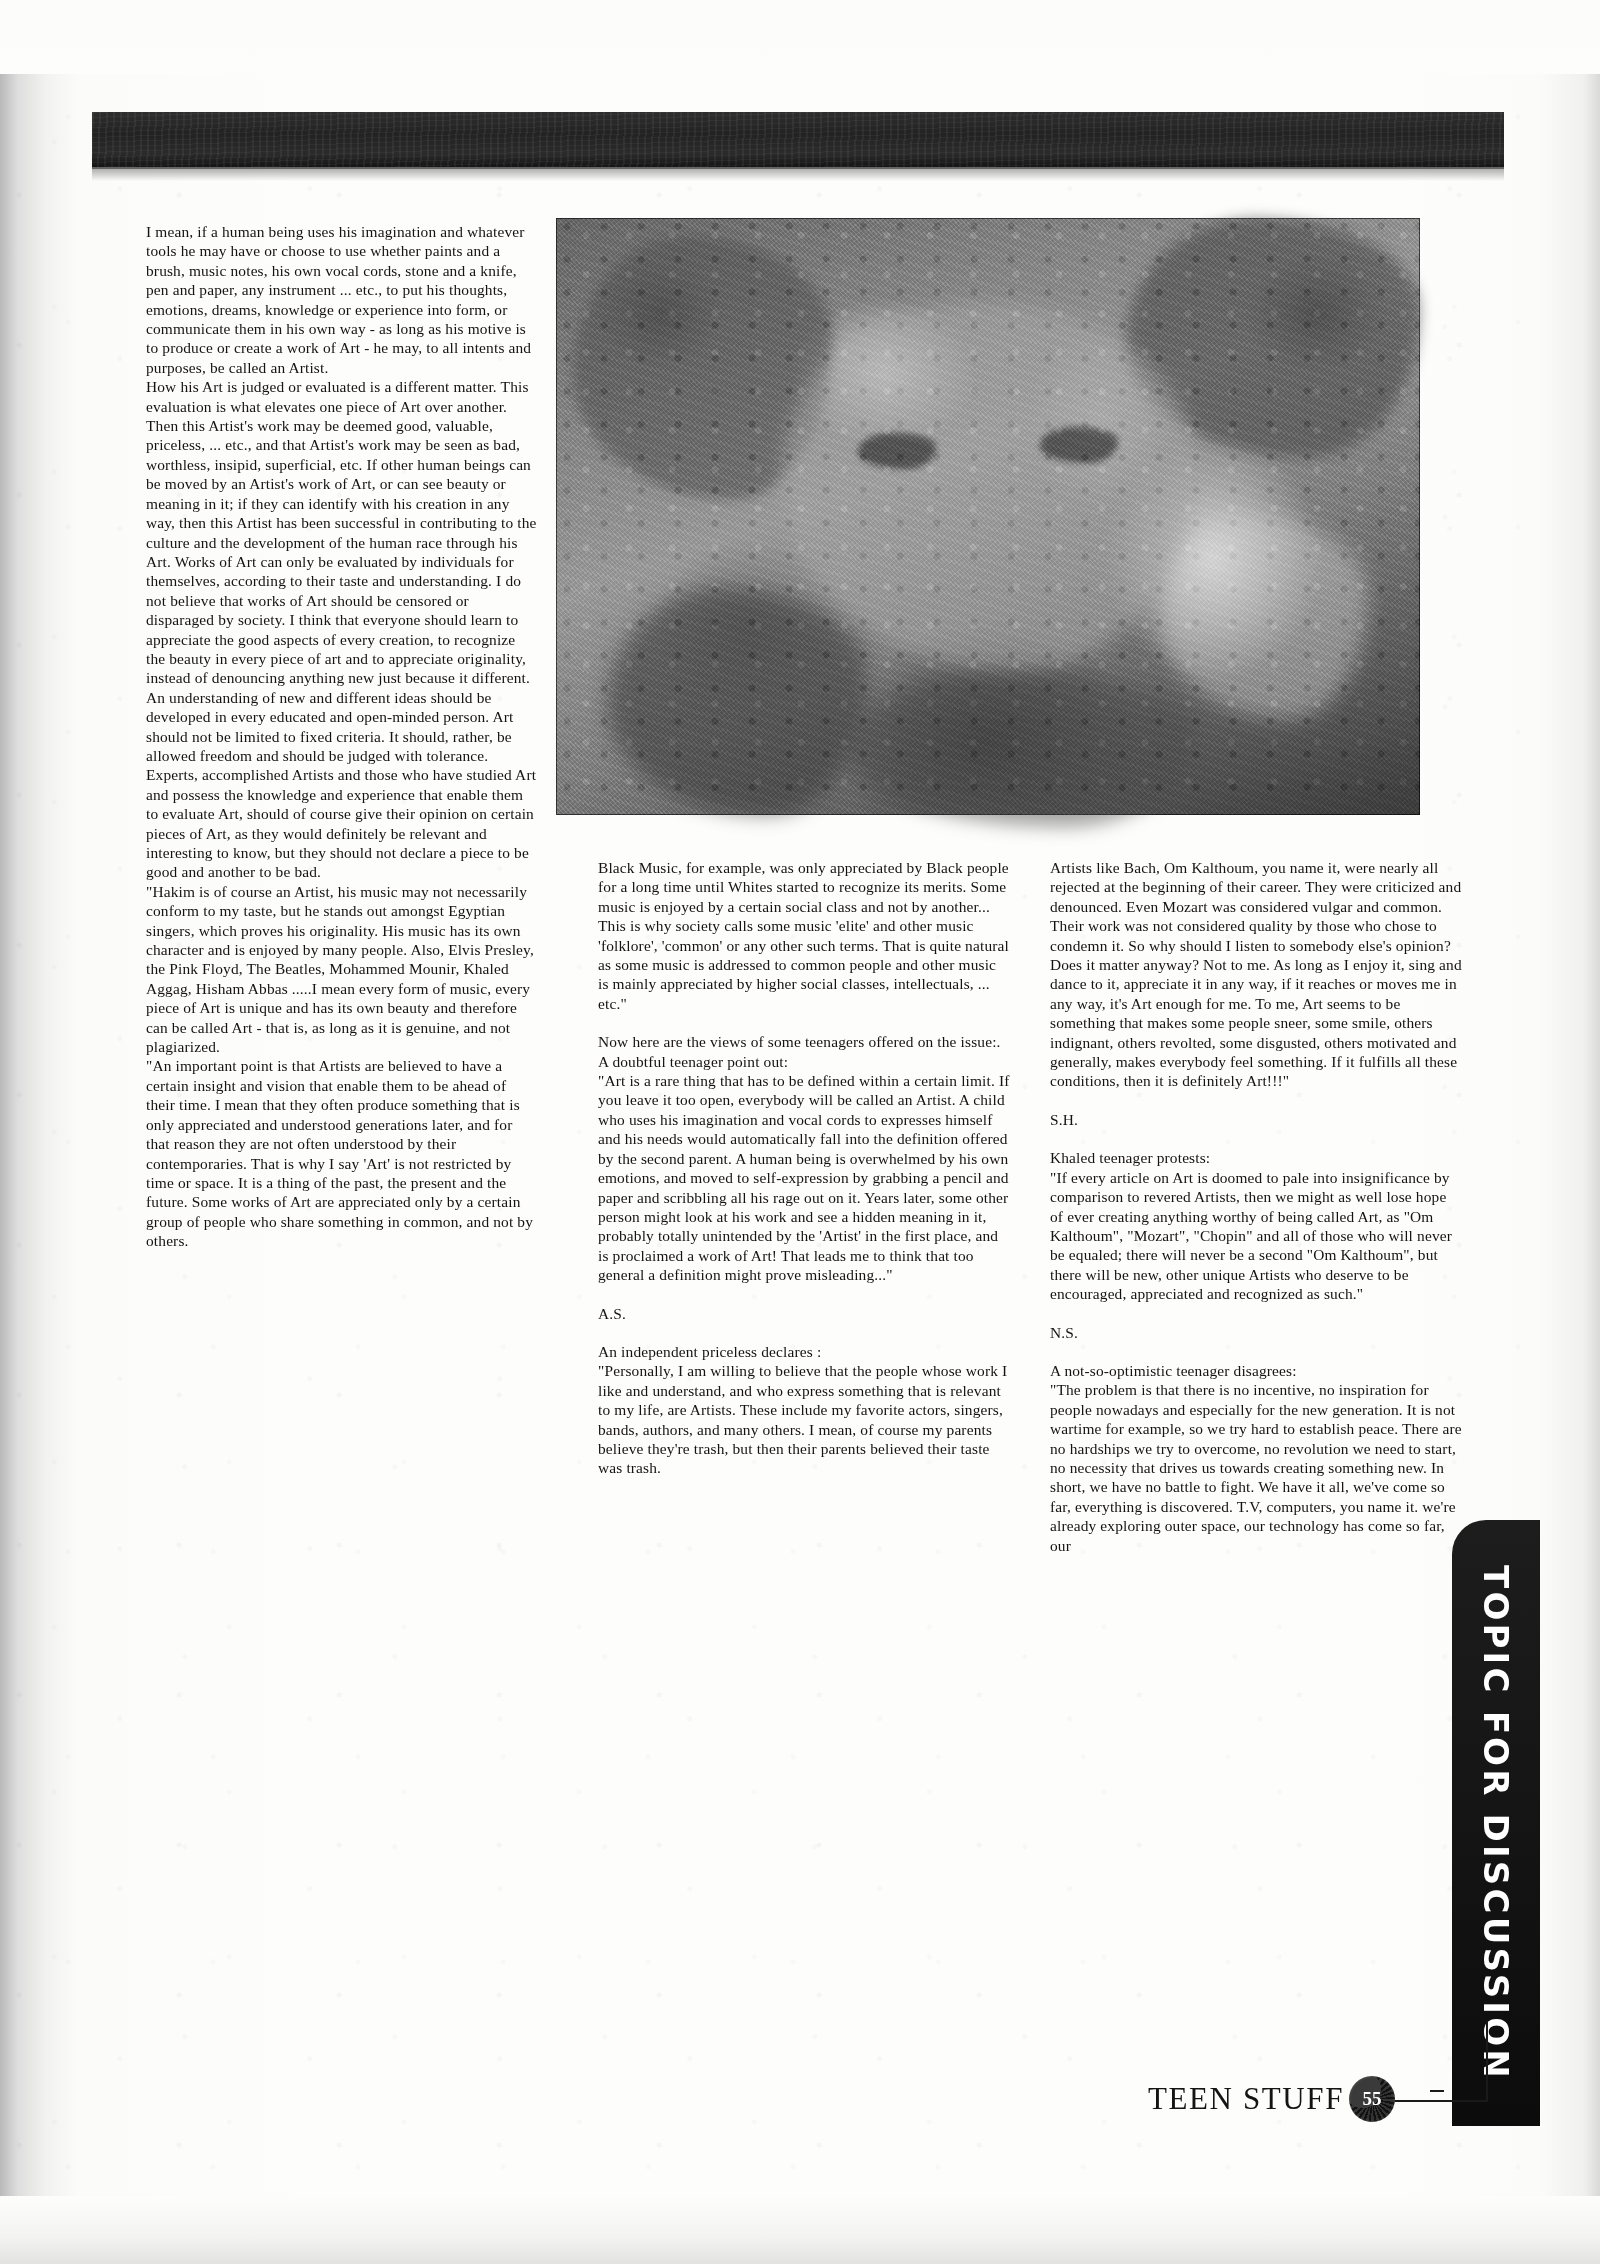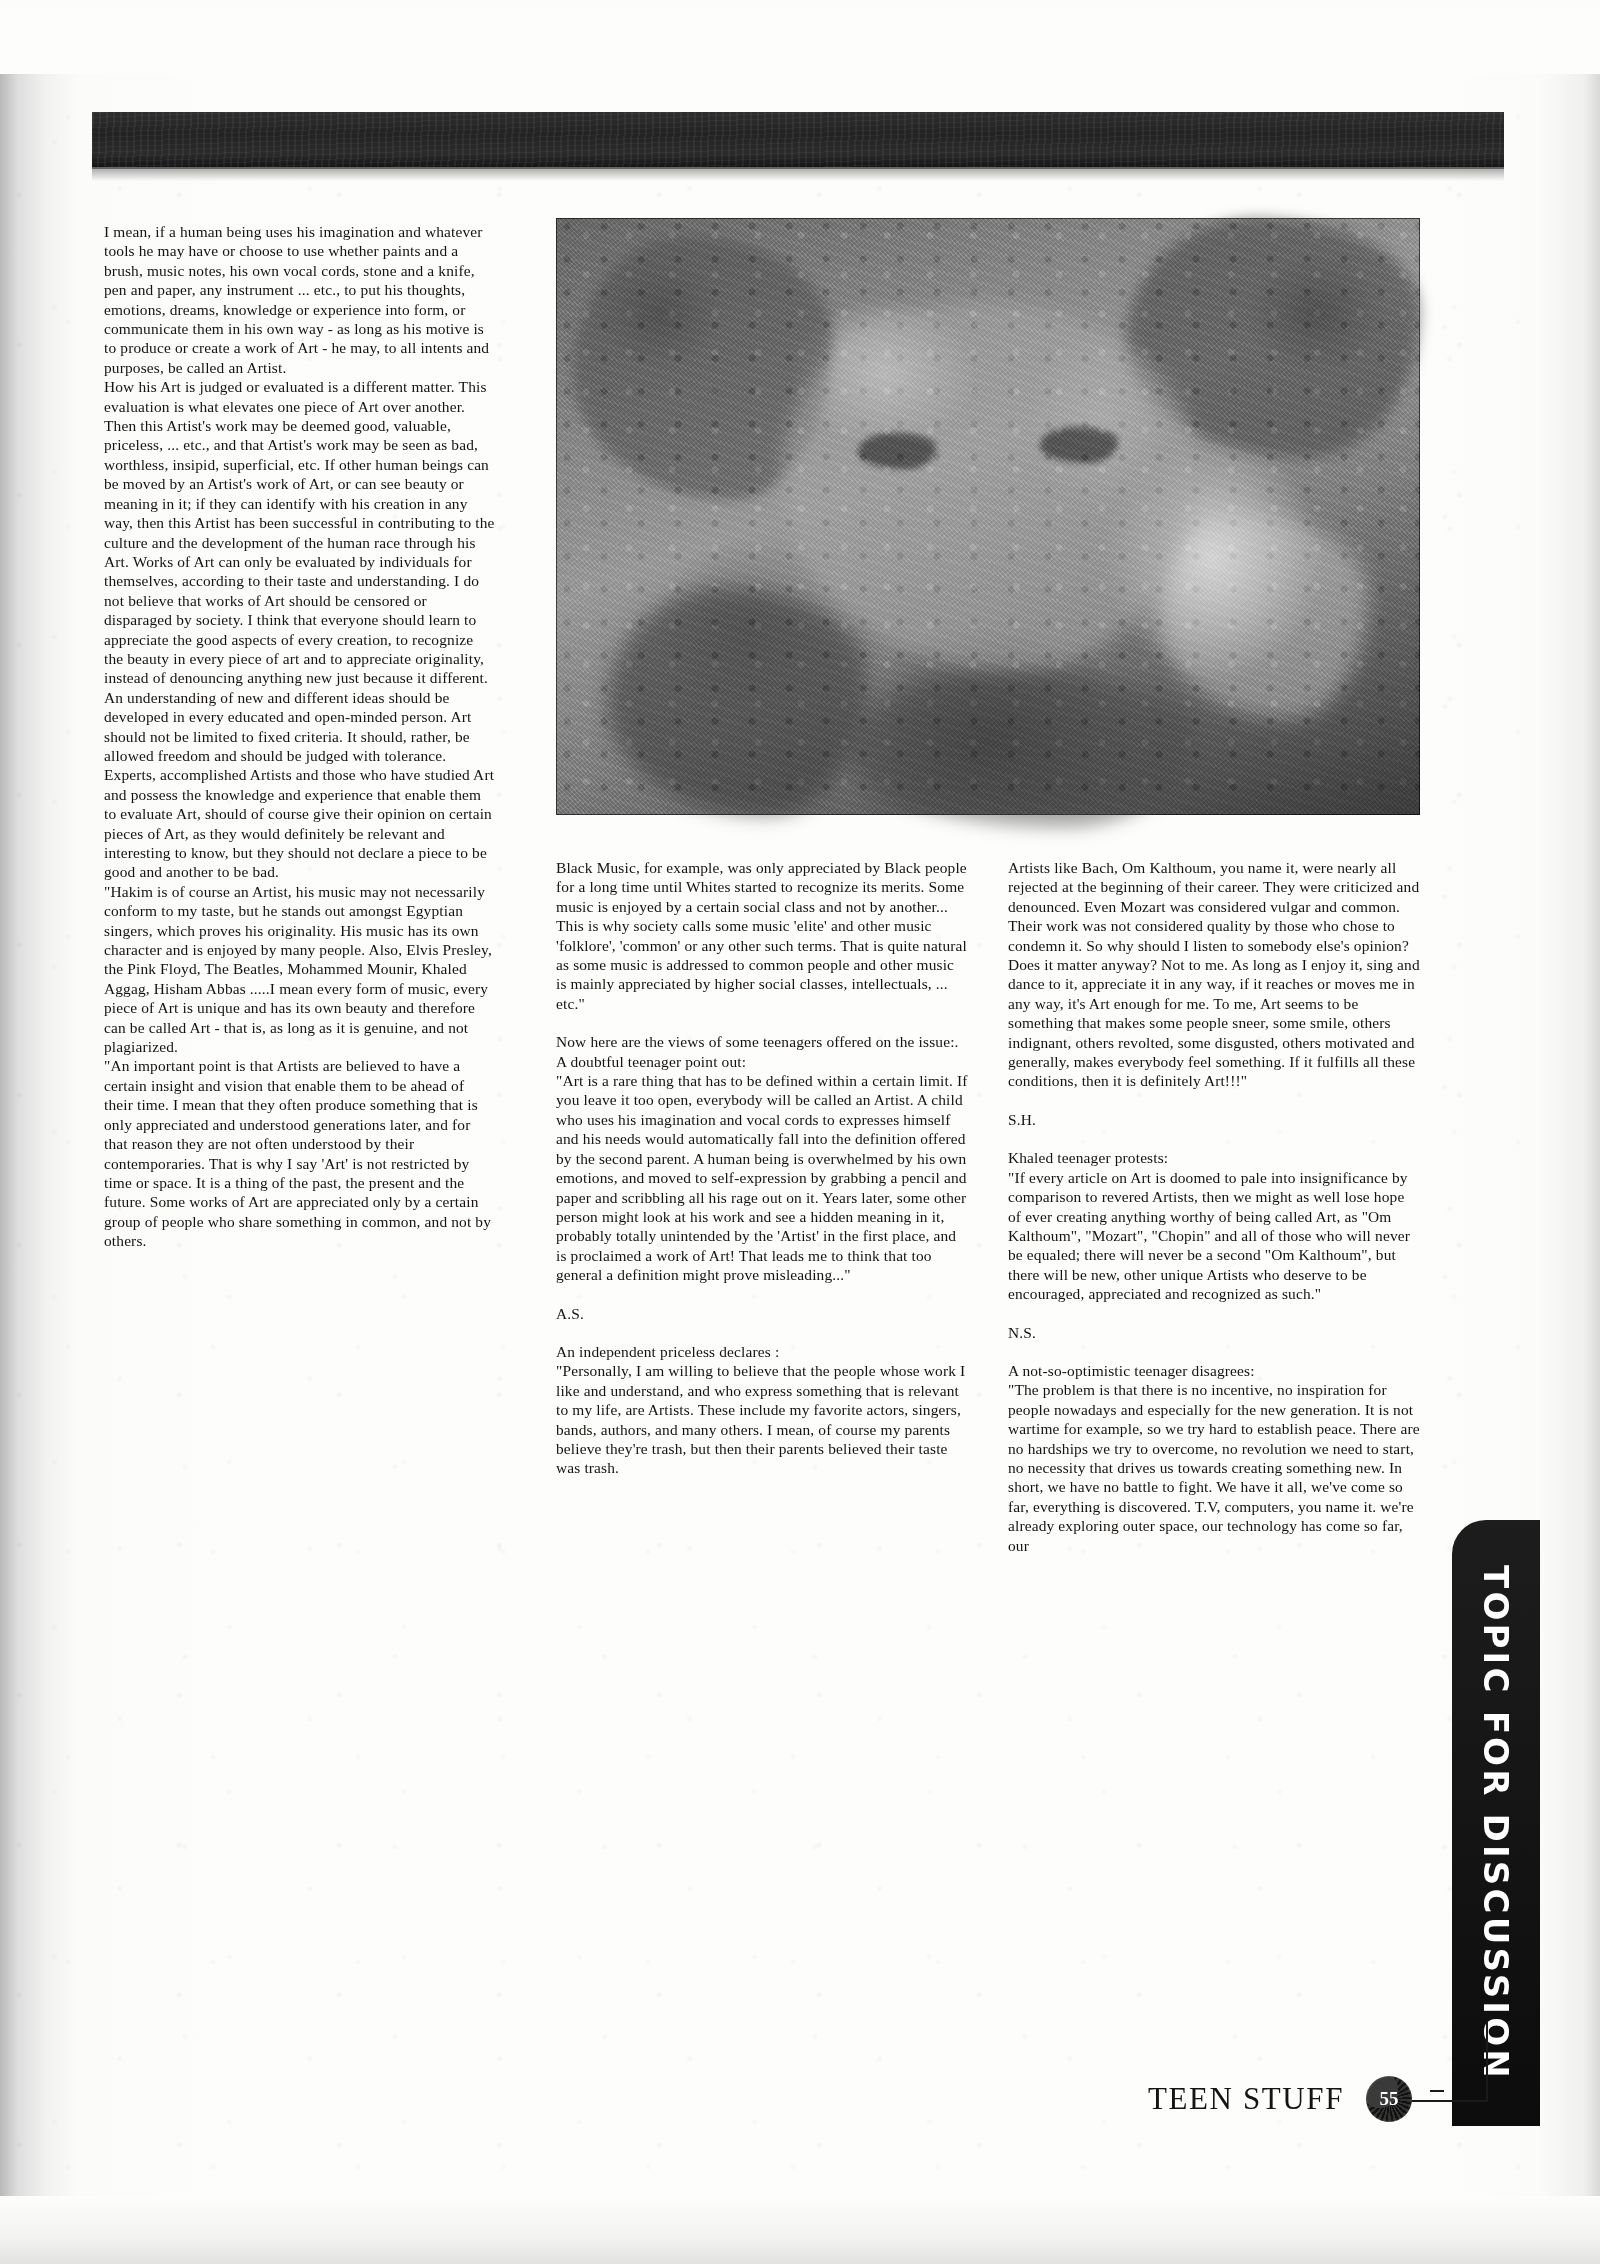--- a/index.html
+++ b/index.html
@@ -41,20 +41,21 @@
     background:linear-gradient(180deg,rgba(90,90,90,.55),rgba(255,255,255,0));
   }
   
   .col{
     position:absolute;
     font-size:15.4px;
     line-height:19.4px;
     color:#15120f;
     text-align:left;
     letter-spacing:.01em;
+    margin-left:42px;
     -webkit-font-smoothing:none;
   }
   .col p{margin:0;}
   .col p + p{margin-top:0;}
   .sig{ text-align:left; margin-top:19px !important; }
   .gap{ height:19px; }
   #col-left  { left:104px;  top:222px;  width:392px; }
   #col-mid   { left:556px;  top:858px;  width:412px; }
   #col-right { left:1008px; top:858px;  width:412px; }
 
@@ -116,21 +117,21 @@
   #footer-rule{
     position:absolute;left:1370px;top:2100px;width:118px;height:2px;background:#1a1a1a;
   }
   #footer-rule-v{
     position:absolute;left:1486px;top:2022px;width:2px;height:80px;background:#1a1a1a;
   }
   #footer-dash{
     position:absolute;left:1430px;top:2090px;width:14px;height:2px;background:#1a1a1a;
   }
   #footer{
-    position:absolute;left:1148px;top:2076px;display:flex;align-items:center;gap:22px;
+    position:absolute;left:1148px;top:2076px;display:flex;align-items:center;gap:5px;
   }
   #footer-title{
     font-family:"Liberation Serif", serif;
     font-size:31px;letter-spacing:1.6px;color:#141414;font-weight:400;
   }
   #page-number-badge{
     width:46px;height:46px;border-radius:50%;
     background:
       radial-gradient(circle at 30% 30%, #3a3a3a 0 40%, rgba(0,0,0,0) 41%),
       repeating-conic-gradient(from 0deg,#111 0deg 7deg,#333 7deg 14deg),

